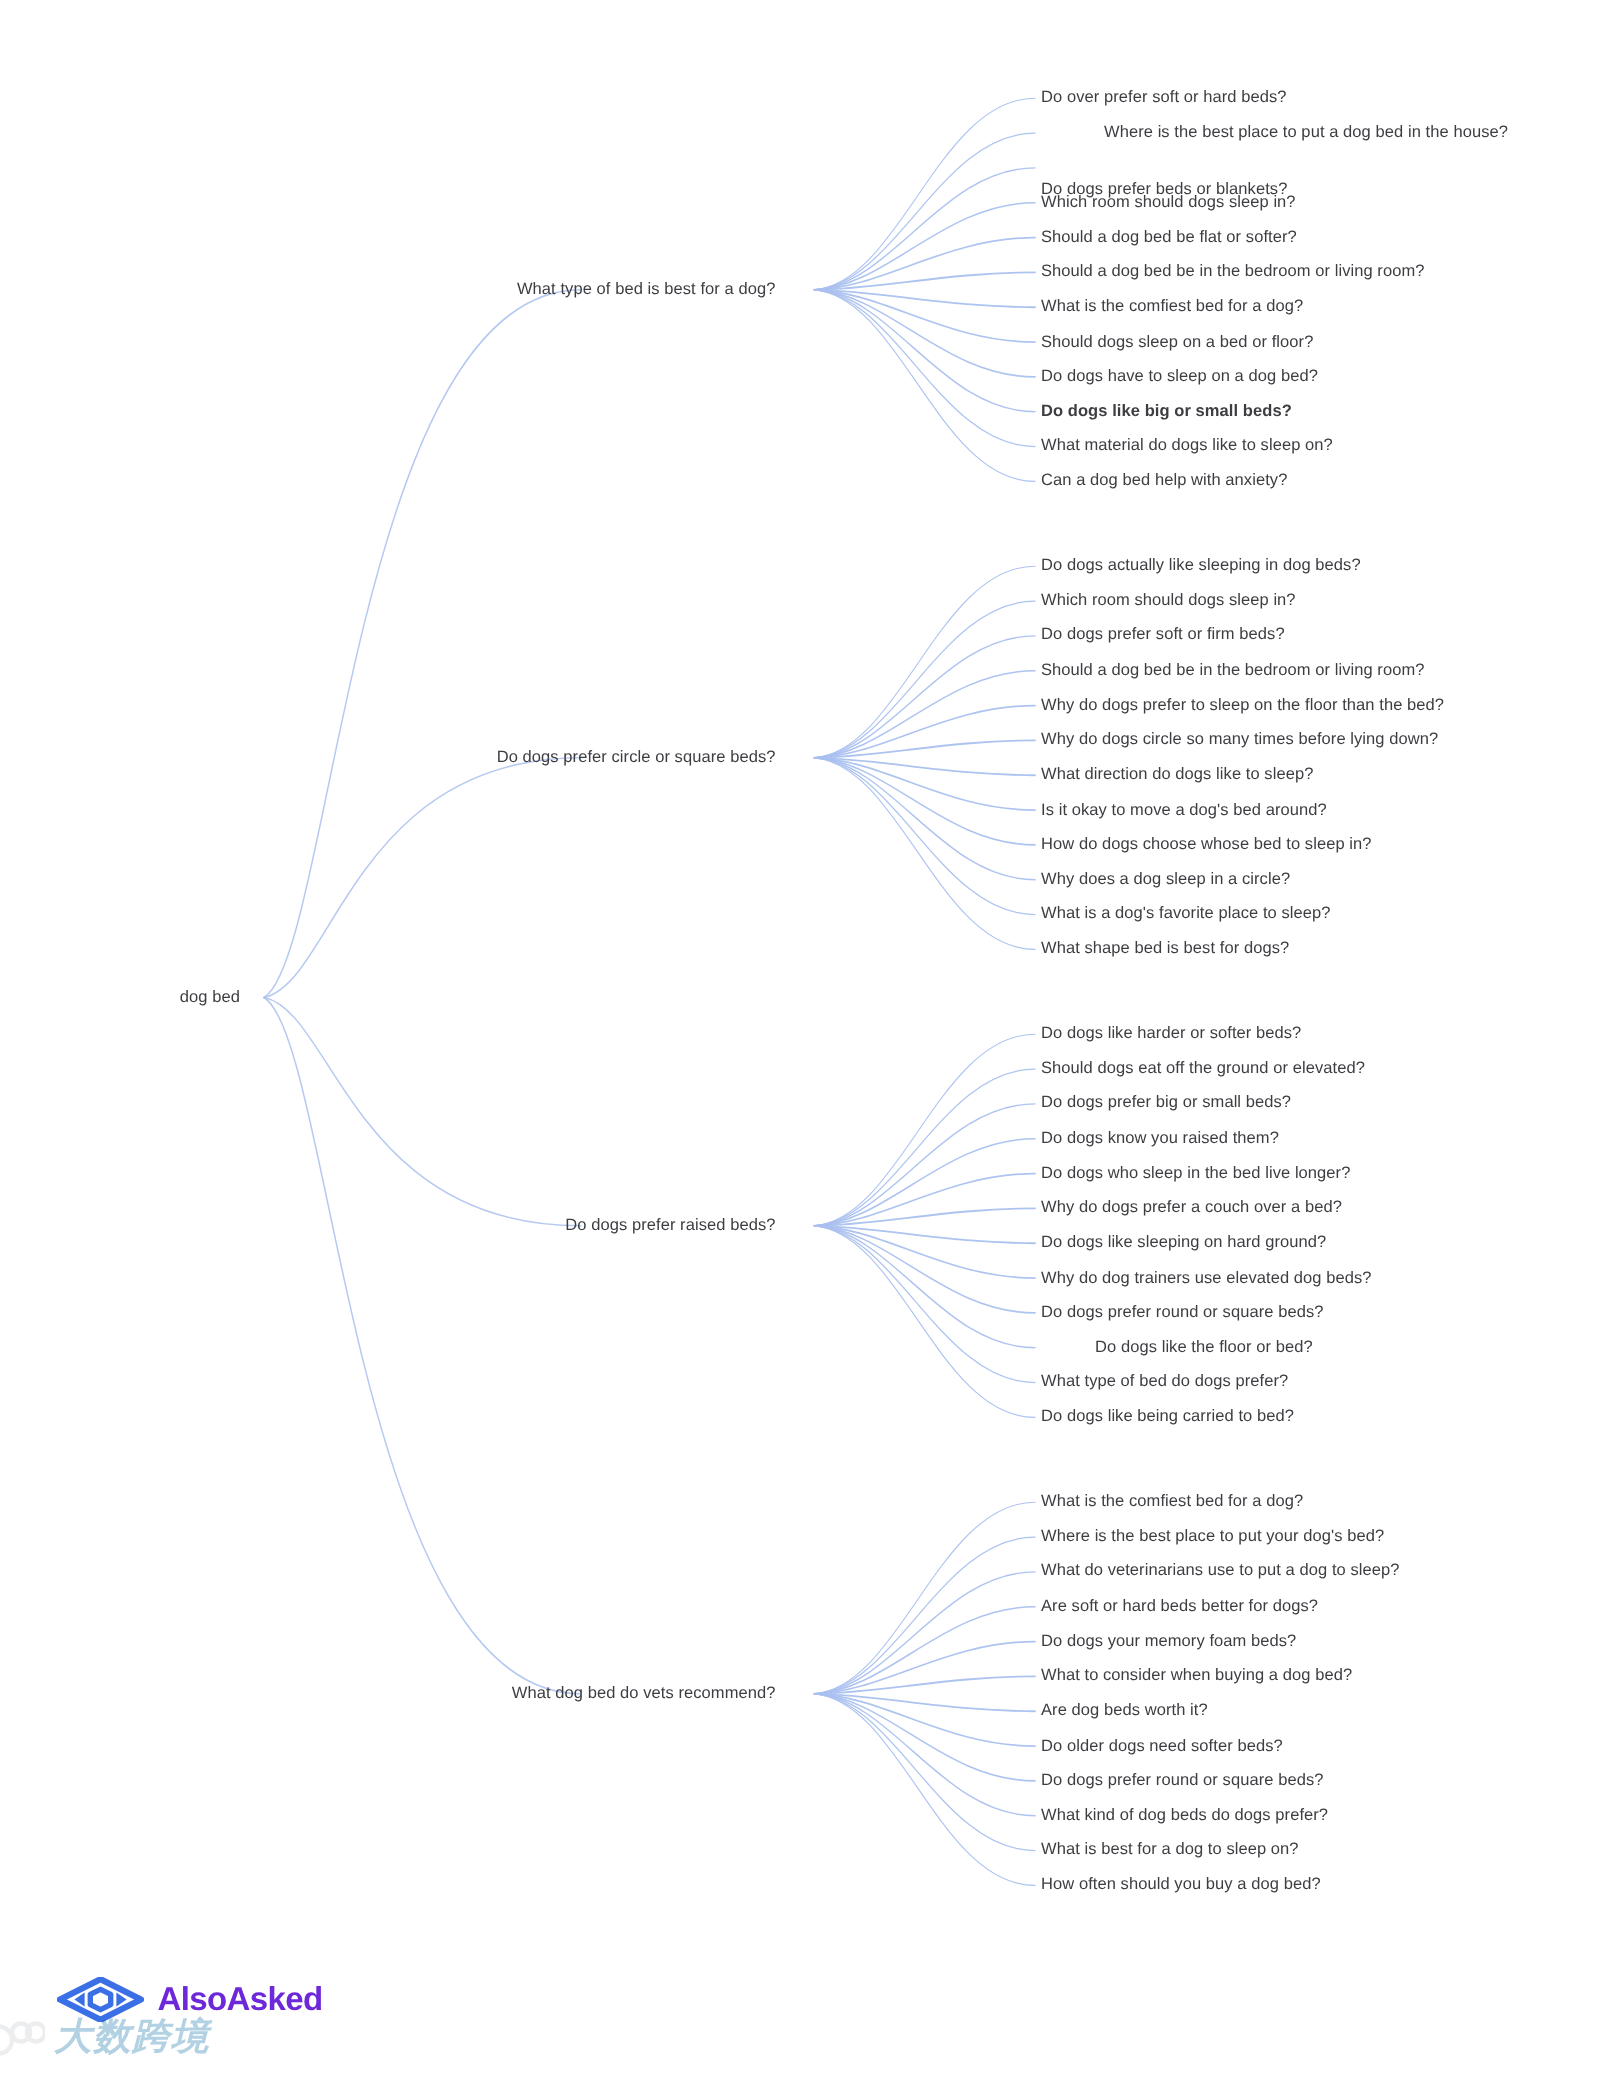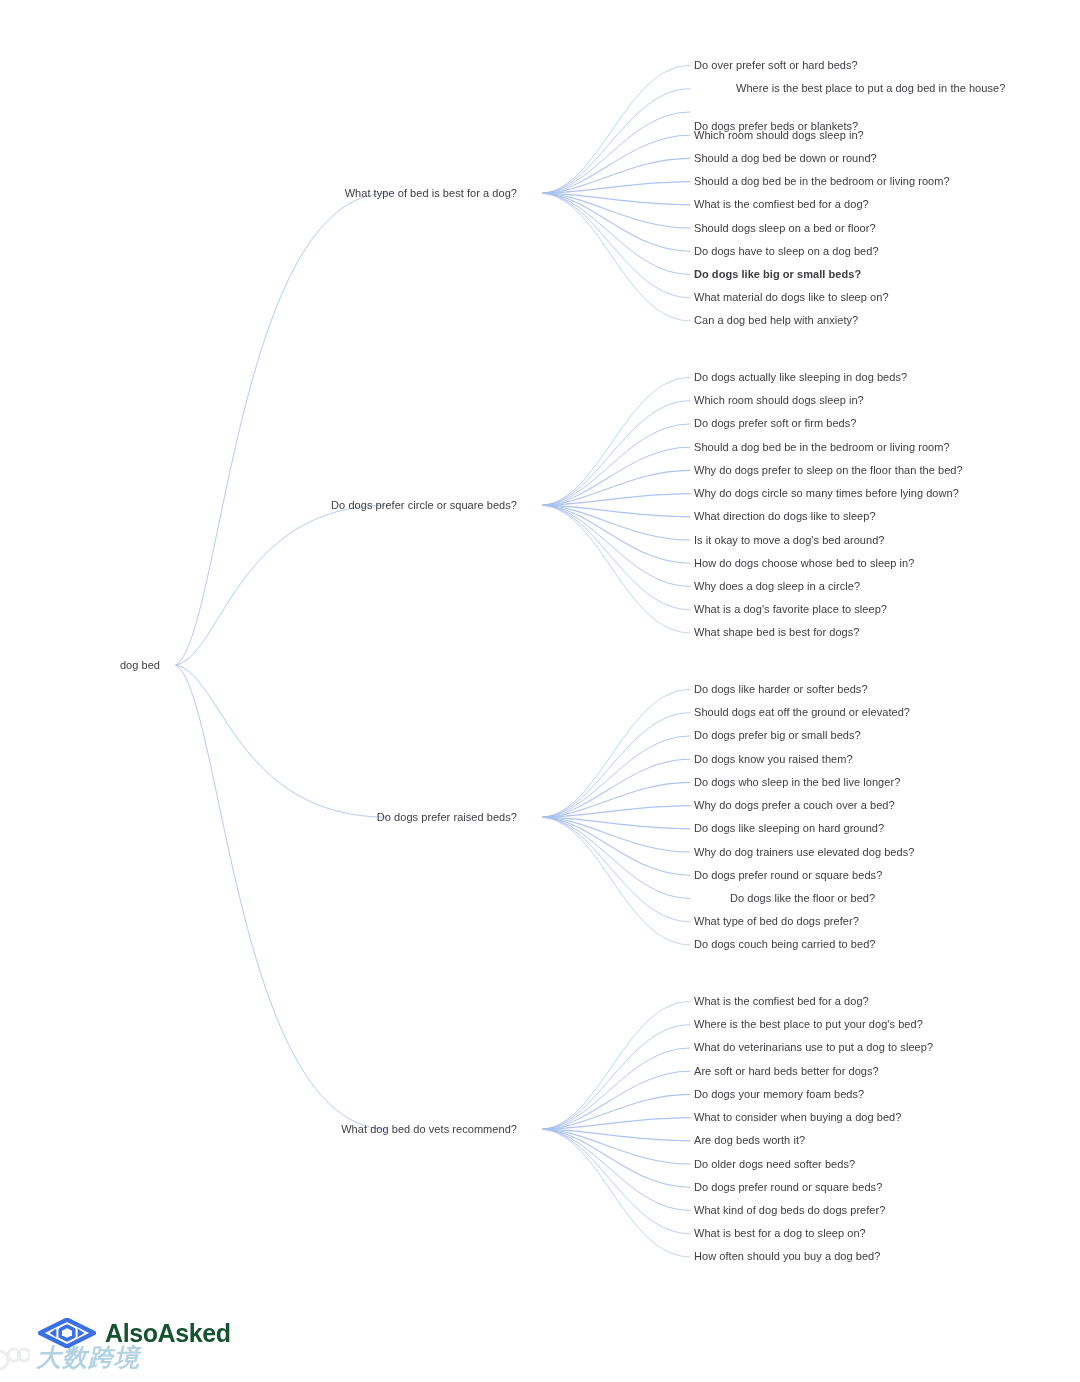--- a/index.html
+++ b/index.html
@@ -55,23 +55,23 @@
     display: flex;
     align-items: center;
     gap: 9px;
   }
   #footer-logo .logo-mark {
     display: block;
     width: 58px;
     height: 30px;
   }
   #footer-logo .logo-text {
-    font-size: 25px;
+    font-size: 22px;
     font-weight: bold;
-    color: #14532d;
+    color: #6d28d9;
     letter-spacing: -0.4px;
     font-family: "Liberation Sans", sans-serif;
   }
   
   #watermark {
     position: absolute;
     left: -14px;
     top: 1341px;
     display: flex;
     align-items: center;
@@ -149,21 +149,21 @@
       <path d="M 543 1129.21 C 594.7524 1132.4608, 627.9365 1210.48, 690 1210.48" fill="none" stroke="#a9c0ef" stroke-width="0.9374230769230769" stroke-opacity="0.95" stroke-linecap="round"></path>
       <path d="M 543 1129.21 C 597.5388 1133.3896, 626.7755 1233.7, 690 1233.7" fill="none" stroke="#a9c0ef" stroke-width="0.8481153846153846" stroke-opacity="0.95" stroke-linecap="round"></path>
       <path d="M 543 1129.21 C 600.3252 1134.3184, 625.6145 1256.92, 690 1256.92" fill="none" stroke="#a9c0ef" stroke-width="0.7588076923076922" stroke-opacity="0.95" stroke-linecap="round"></path>
     </svg>
 <div class="node-label root-label" style="top: 658.5px; right: 920px;">dog bed</div>
     <div class="node-label mid-label" style="top: 186.71px; right: 563px;">What type of bed is best for a dog?</div>
     <div class="node-label leaf-label" style="top: 59px; left: 694px;">Do over prefer soft or hard beds?</div>
     <div class="node-label leaf-label" style="top: 82.22px; left: 694px; margin-left: 42px;">Where is the best place to put a dog bed in the house?</div>
     <div class="node-label leaf-label" style="top: 120px; left: 694px;">Do dogs prefer beds or blankets?</div>
     <div class="node-label leaf-label" style="top: 128.66px; left: 694px;">Which room should dogs sleep in?</div>
-    <div class="node-label leaf-label" style="top: 151.88px; left: 694px;">Should a dog bed be down or round?</div>
+    <div class="node-label leaf-label" style="top: 151.88px; left: 694px;">Should a dog bed be flat or softer?</div>
     <div class="node-label leaf-label" style="top: 175.1px; left: 694px;">Should a dog bed be in the bedroom or living room?</div>
     <div class="node-label leaf-label" style="top: 198.32px; left: 694px;">What is the comfiest bed for a dog?</div>
     <div class="node-label leaf-label" style="top: 221.54px; left: 694px;">Should dogs sleep on a bed or floor?</div>
     <div class="node-label leaf-label" style="top: 244.76px; left: 694px;">Do dogs have to sleep on a dog bed?</div>
     <div class="node-label leaf-label" style="top: 267.98px; left: 694px; font-weight: bold;">Do dogs like big or small beds?</div>
     <div class="node-label leaf-label" style="top: 291.2px; left: 694px;">What material do dogs like to sleep on?</div>
     <div class="node-label leaf-label" style="top: 314.42px; left: 694px;">Can a dog bed help with anxiety?</div>
     <div class="node-label mid-label" style="top: 498.71px; right: 563px;">Do dogs prefer circle or square beds?</div>
     <div class="node-label leaf-label" style="top: 371px; left: 694px;">Do dogs actually like sleeping in dog beds?</div>
     <div class="node-label leaf-label" style="top: 394.22px; left: 694px;">Which room should dogs sleep in?</div>
@@ -182,21 +182,21 @@
     <div class="node-label leaf-label" style="top: 706.22px; left: 694px;">Should dogs eat off the ground or elevated?</div>
     <div class="node-label leaf-label" style="top: 729.44px; left: 694px;">Do dogs prefer big or small beds?</div>
     <div class="node-label leaf-label" style="top: 752.66px; left: 694px;">Do dogs know you raised them?</div>
     <div class="node-label leaf-label" style="top: 775.88px; left: 694px;">Do dogs who sleep in the bed live longer?</div>
     <div class="node-label leaf-label" style="top: 799.1px; left: 694px;">Why do dogs prefer a couch over a bed?</div>
     <div class="node-label leaf-label" style="top: 822.32px; left: 694px;">Do dogs like sleeping on hard ground?</div>
     <div class="node-label leaf-label" style="top: 845.54px; left: 694px;">Why do dog trainers use elevated dog beds?</div>
     <div class="node-label leaf-label" style="top: 868.76px; left: 694px;">Do dogs prefer round or square beds?</div>
     <div class="node-label leaf-label" style="top: 891.98px; left: 730px;">Do dogs like the floor or bed?</div>
     <div class="node-label leaf-label" style="top: 915.2px; left: 694px;">What type of bed do dogs prefer?</div>
-    <div class="node-label leaf-label" style="top: 938.42px; left: 694px;">Do dogs couch being carried to bed?</div>
+    <div class="node-label leaf-label" style="top: 938.42px; left: 694px;">Do dogs like being carried to bed?</div>
     <div class="node-label mid-label" style="top: 1122.71px; right: 563px;">What dog bed do vets recommend?</div>
     <div class="node-label leaf-label" style="top: 995px; left: 694px;">What is the comfiest bed for a dog?</div>
     <div class="node-label leaf-label" style="top: 1018.22px; left: 694px;">Where is the best place to put your dog's bed?</div>
     <div class="node-label leaf-label" style="top: 1041.44px; left: 694px;">What do veterinarians use to put a dog to sleep?</div>
     <div class="node-label leaf-label" style="top: 1064.66px; left: 694px;">Are soft or hard beds better for dogs?</div>
     <div class="node-label leaf-label" style="top: 1087.88px; left: 694px;">Do dogs your memory foam beds?</div>
     <div class="node-label leaf-label" style="top: 1111.1px; left: 694px;">What to consider when buying a dog bed?</div>
     <div class="node-label leaf-label" style="top: 1134.32px; left: 694px;">Are dog beds worth it?</div>
     <div class="node-label leaf-label" style="top: 1157.54px; left: 694px;">Do older dogs need softer beds?</div>
     <div class="node-label leaf-label" style="top: 1180.76px; left: 694px;">Do dogs prefer round or square beds?</div>

